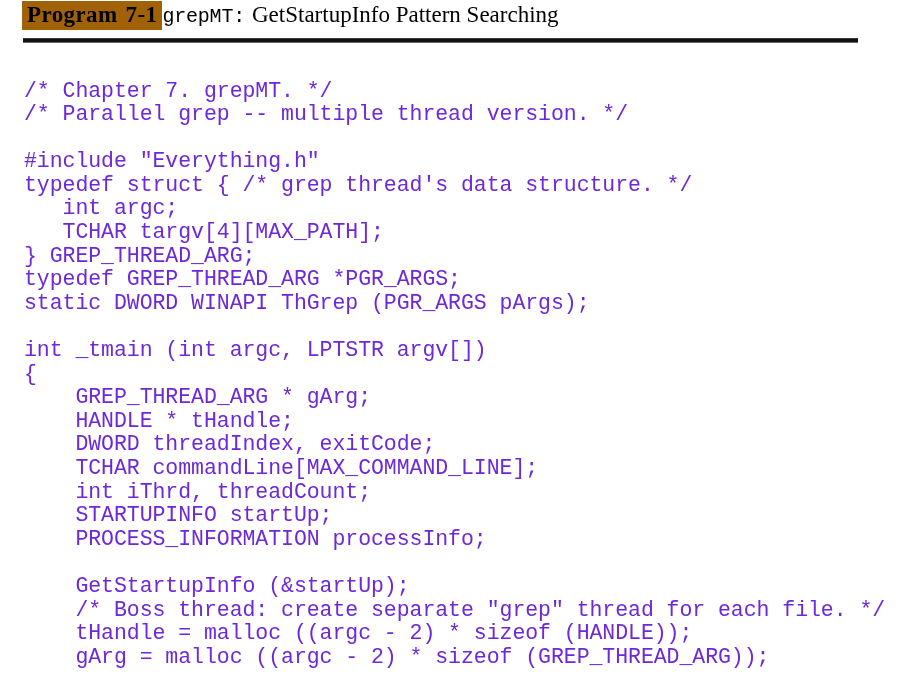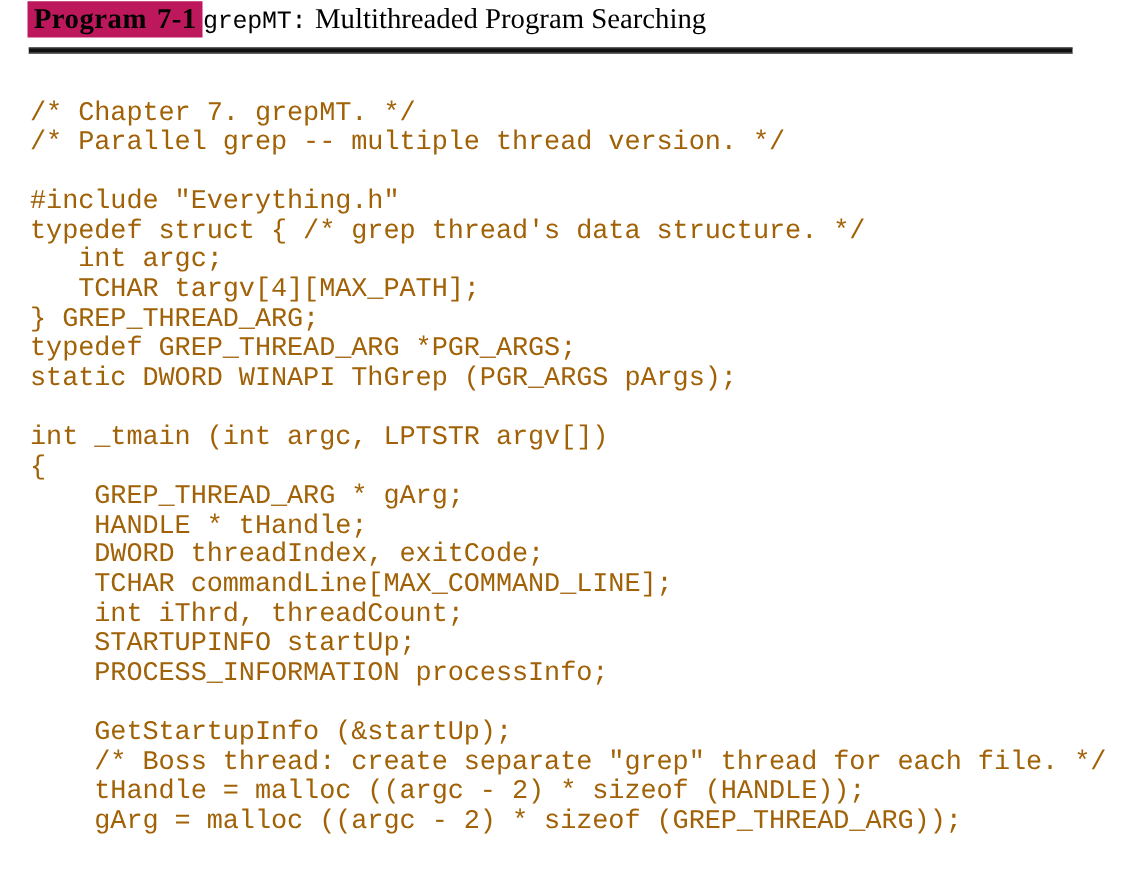--- a/index.html
+++ b/index.html
@@ -73,39 +73,39 @@
 
   
   .code {
     position: absolute;
     left: 24px;
     top: 58px;
     font-family: "Liberation Mono", "DejaVu Sans Mono", monospace;
     font-size: 21.5px;
     line-height: 23.6px;
     white-space: pre;
-    color: #a16207;
+    color: #6d28d9;
     letter-spacing: -0.05px;
   }
   .code .line {
     height: 23.6px;
     white-space: pre;
   }
   .code .line.blank {
     height: 23.6px;
   }
 </style>
 </head>
 <body>
 
 <div class="page">
 
   <div class="header">
-    <span class="prog-label" style="background: #be185d;"><span>Program</span><span class="num">7-1</span></span>
+    <span class="prog-label" style="background: #a16207;"><span>Program</span><span class="num">7-1</span></span>
     <span class="prog-name">grepMT:</span>
-    <span class="prog-title">Multithreaded Program Searching</span>
+    <span class="prog-title">GetStartupInfo Pattern Searching</span>
   </div>
 
   <div class="rule" style="background: rgb(17, 17, 17);"></div>
 
   <pre class="code" id="code-listing"><div class="line">/* Chapter 7. grepMT. */</div><div class="line">/* Parallel grep -- multiple thread version. */</div><div class="line blank">&nbsp;</div><div class="line">#include "Everything.h"</div><div class="line">typedef struct { /* grep thread's data structure. */</div><div class="line">   int argc;</div><div class="line">   TCHAR targv[4][MAX_PATH];</div><div class="line">} GREP_THREAD_ARG;</div><div class="line">typedef GREP_THREAD_ARG *PGR_ARGS;</div><div class="line">static DWORD WINAPI ThGrep (PGR_ARGS pArgs);</div><div class="line blank">&nbsp;</div><div class="line">int _tmain (int argc, LPTSTR argv[])</div><div class="line">{</div><div class="line">    GREP_THREAD_ARG * gArg;</div><div class="line">    HANDLE * tHandle;</div><div class="line">    DWORD threadIndex, exitCode;</div><div class="line">    TCHAR commandLine[MAX_COMMAND_LINE];</div><div class="line">    int iThrd, threadCount;</div><div class="line">    STARTUPINFO startUp;</div><div class="line">    PROCESS_INFORMATION processInfo;</div><div class="line blank">&nbsp;</div><div class="line">    GetStartupInfo (&amp;startUp);</div><div class="line">    /* Boss thread: create separate "grep" thread for each file. */</div><div class="line">    tHandle = malloc ((argc - 2) * sizeof (HANDLE));</div><div class="line">    gArg = malloc ((argc - 2) * sizeof (GREP_THREAD_ARG));</div></pre>
 
 </div>
 
 </body></html>

